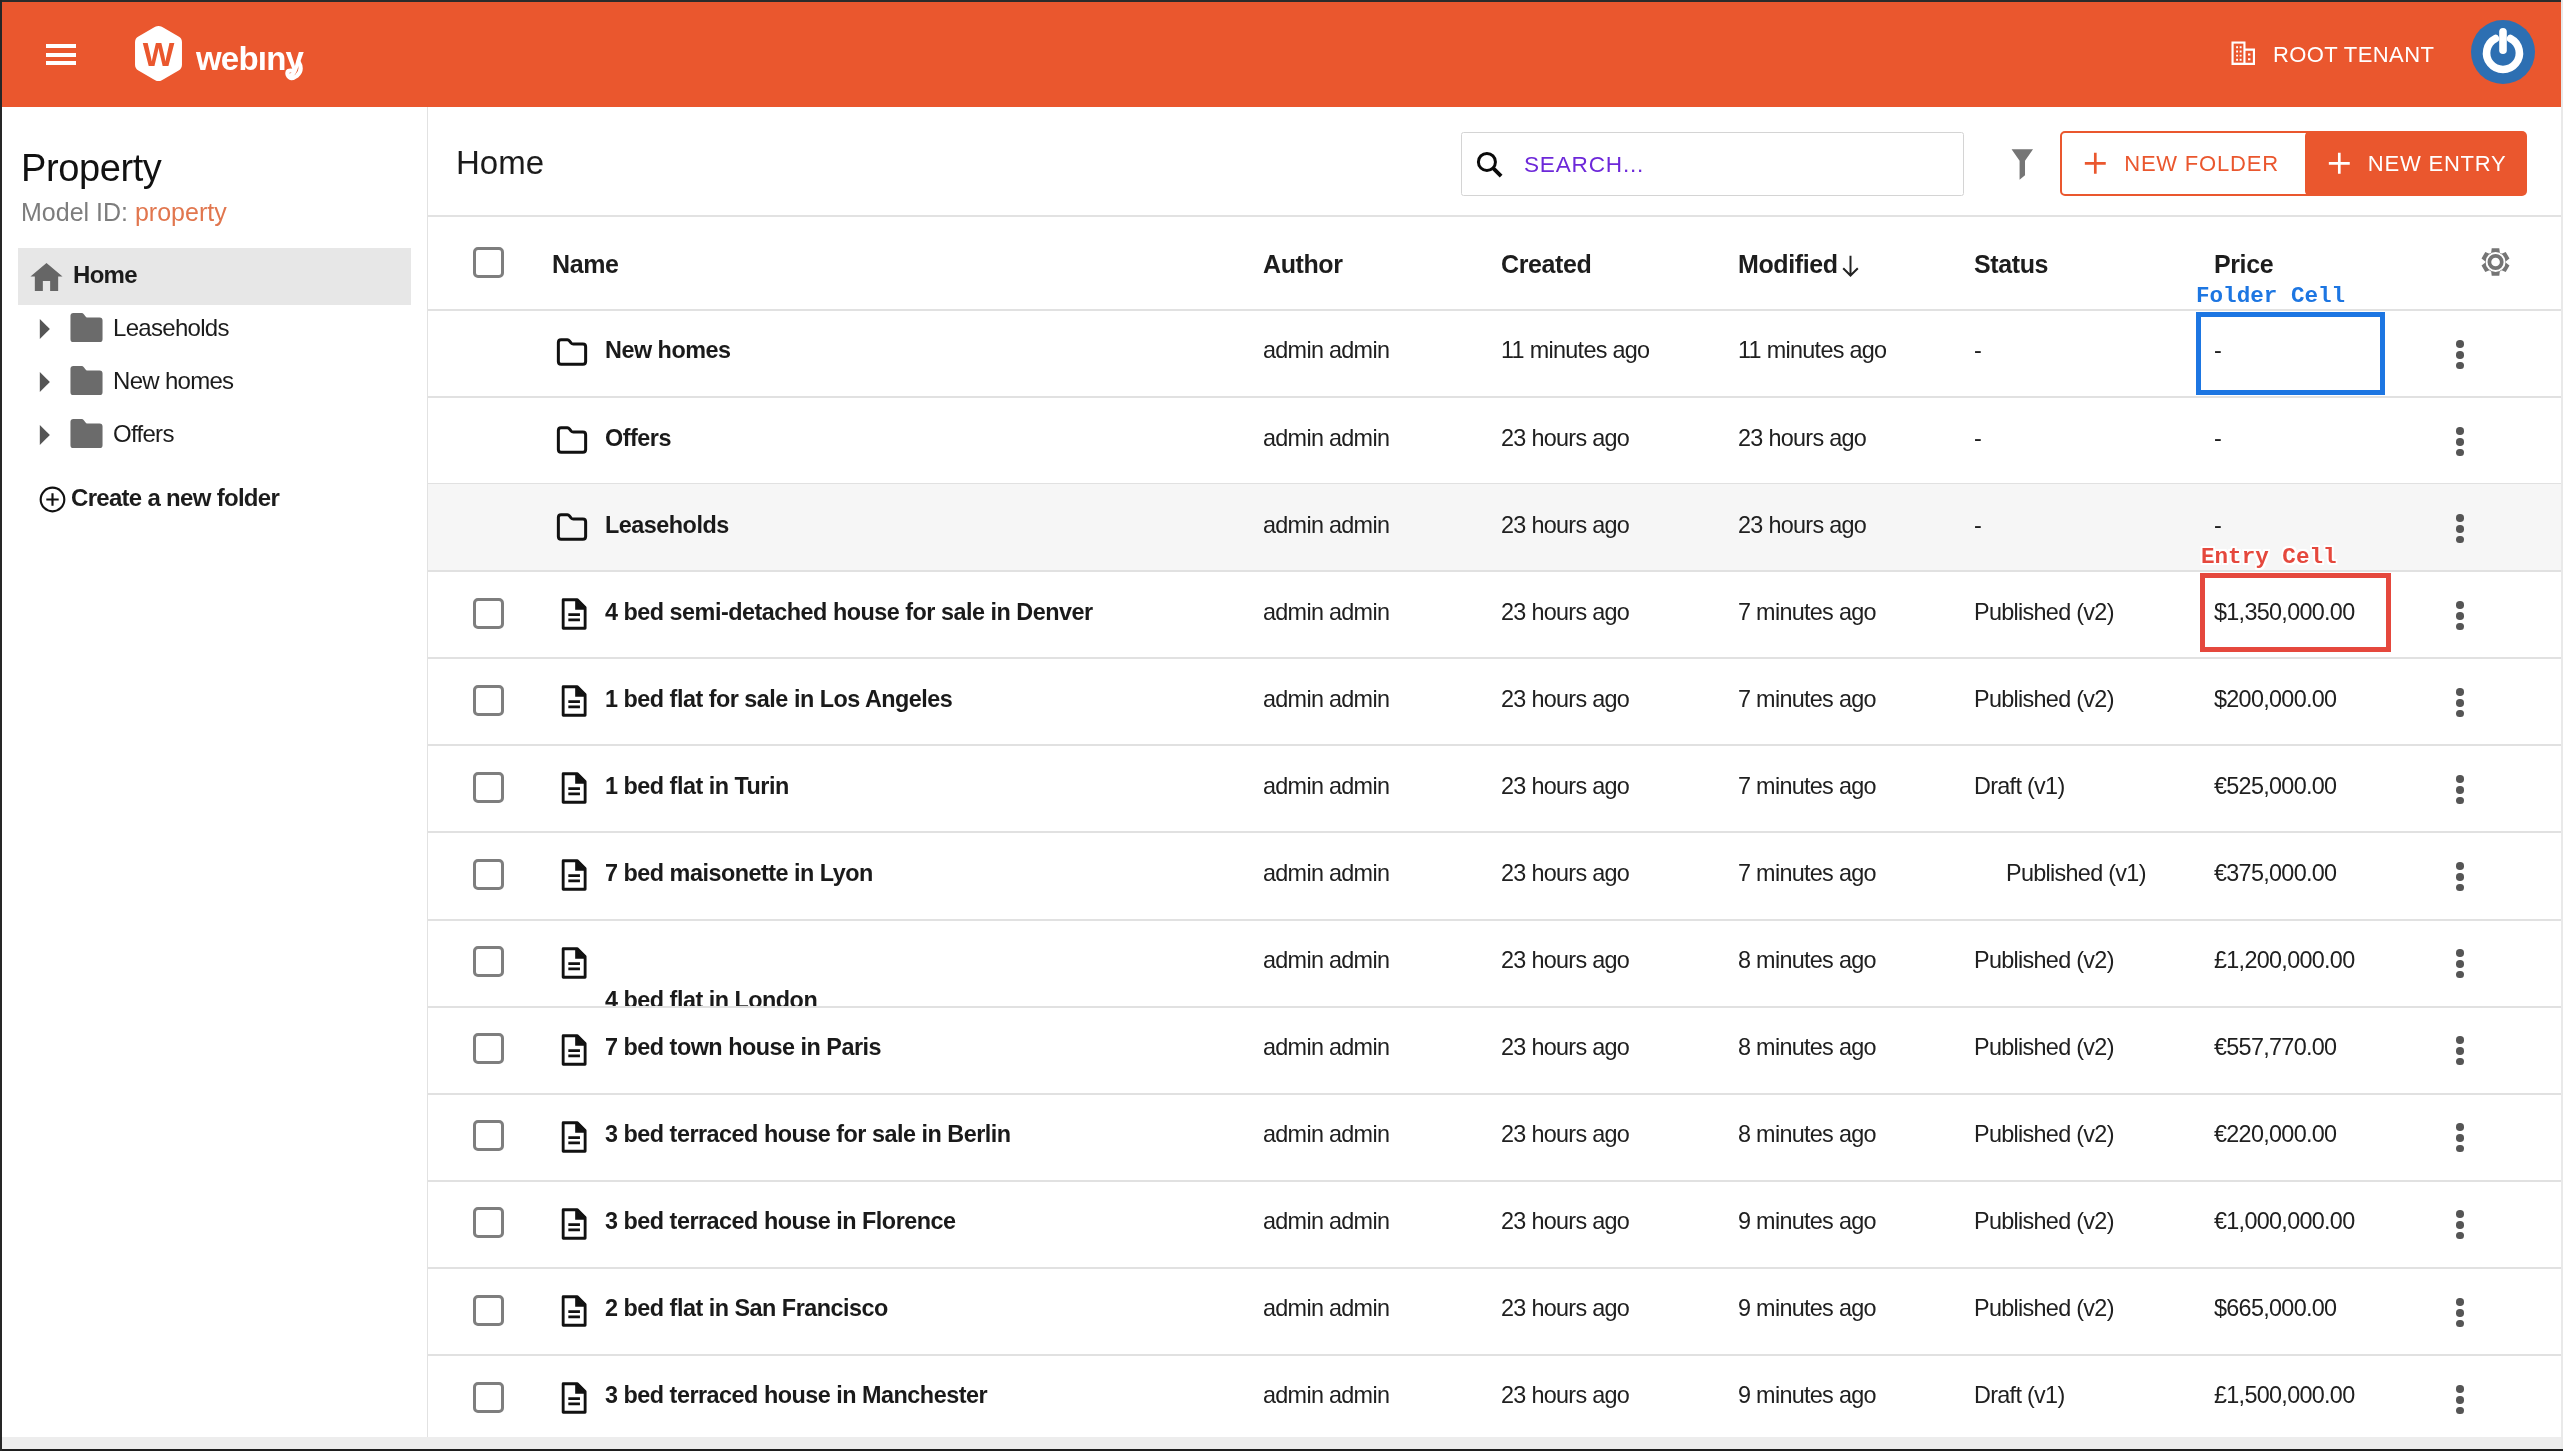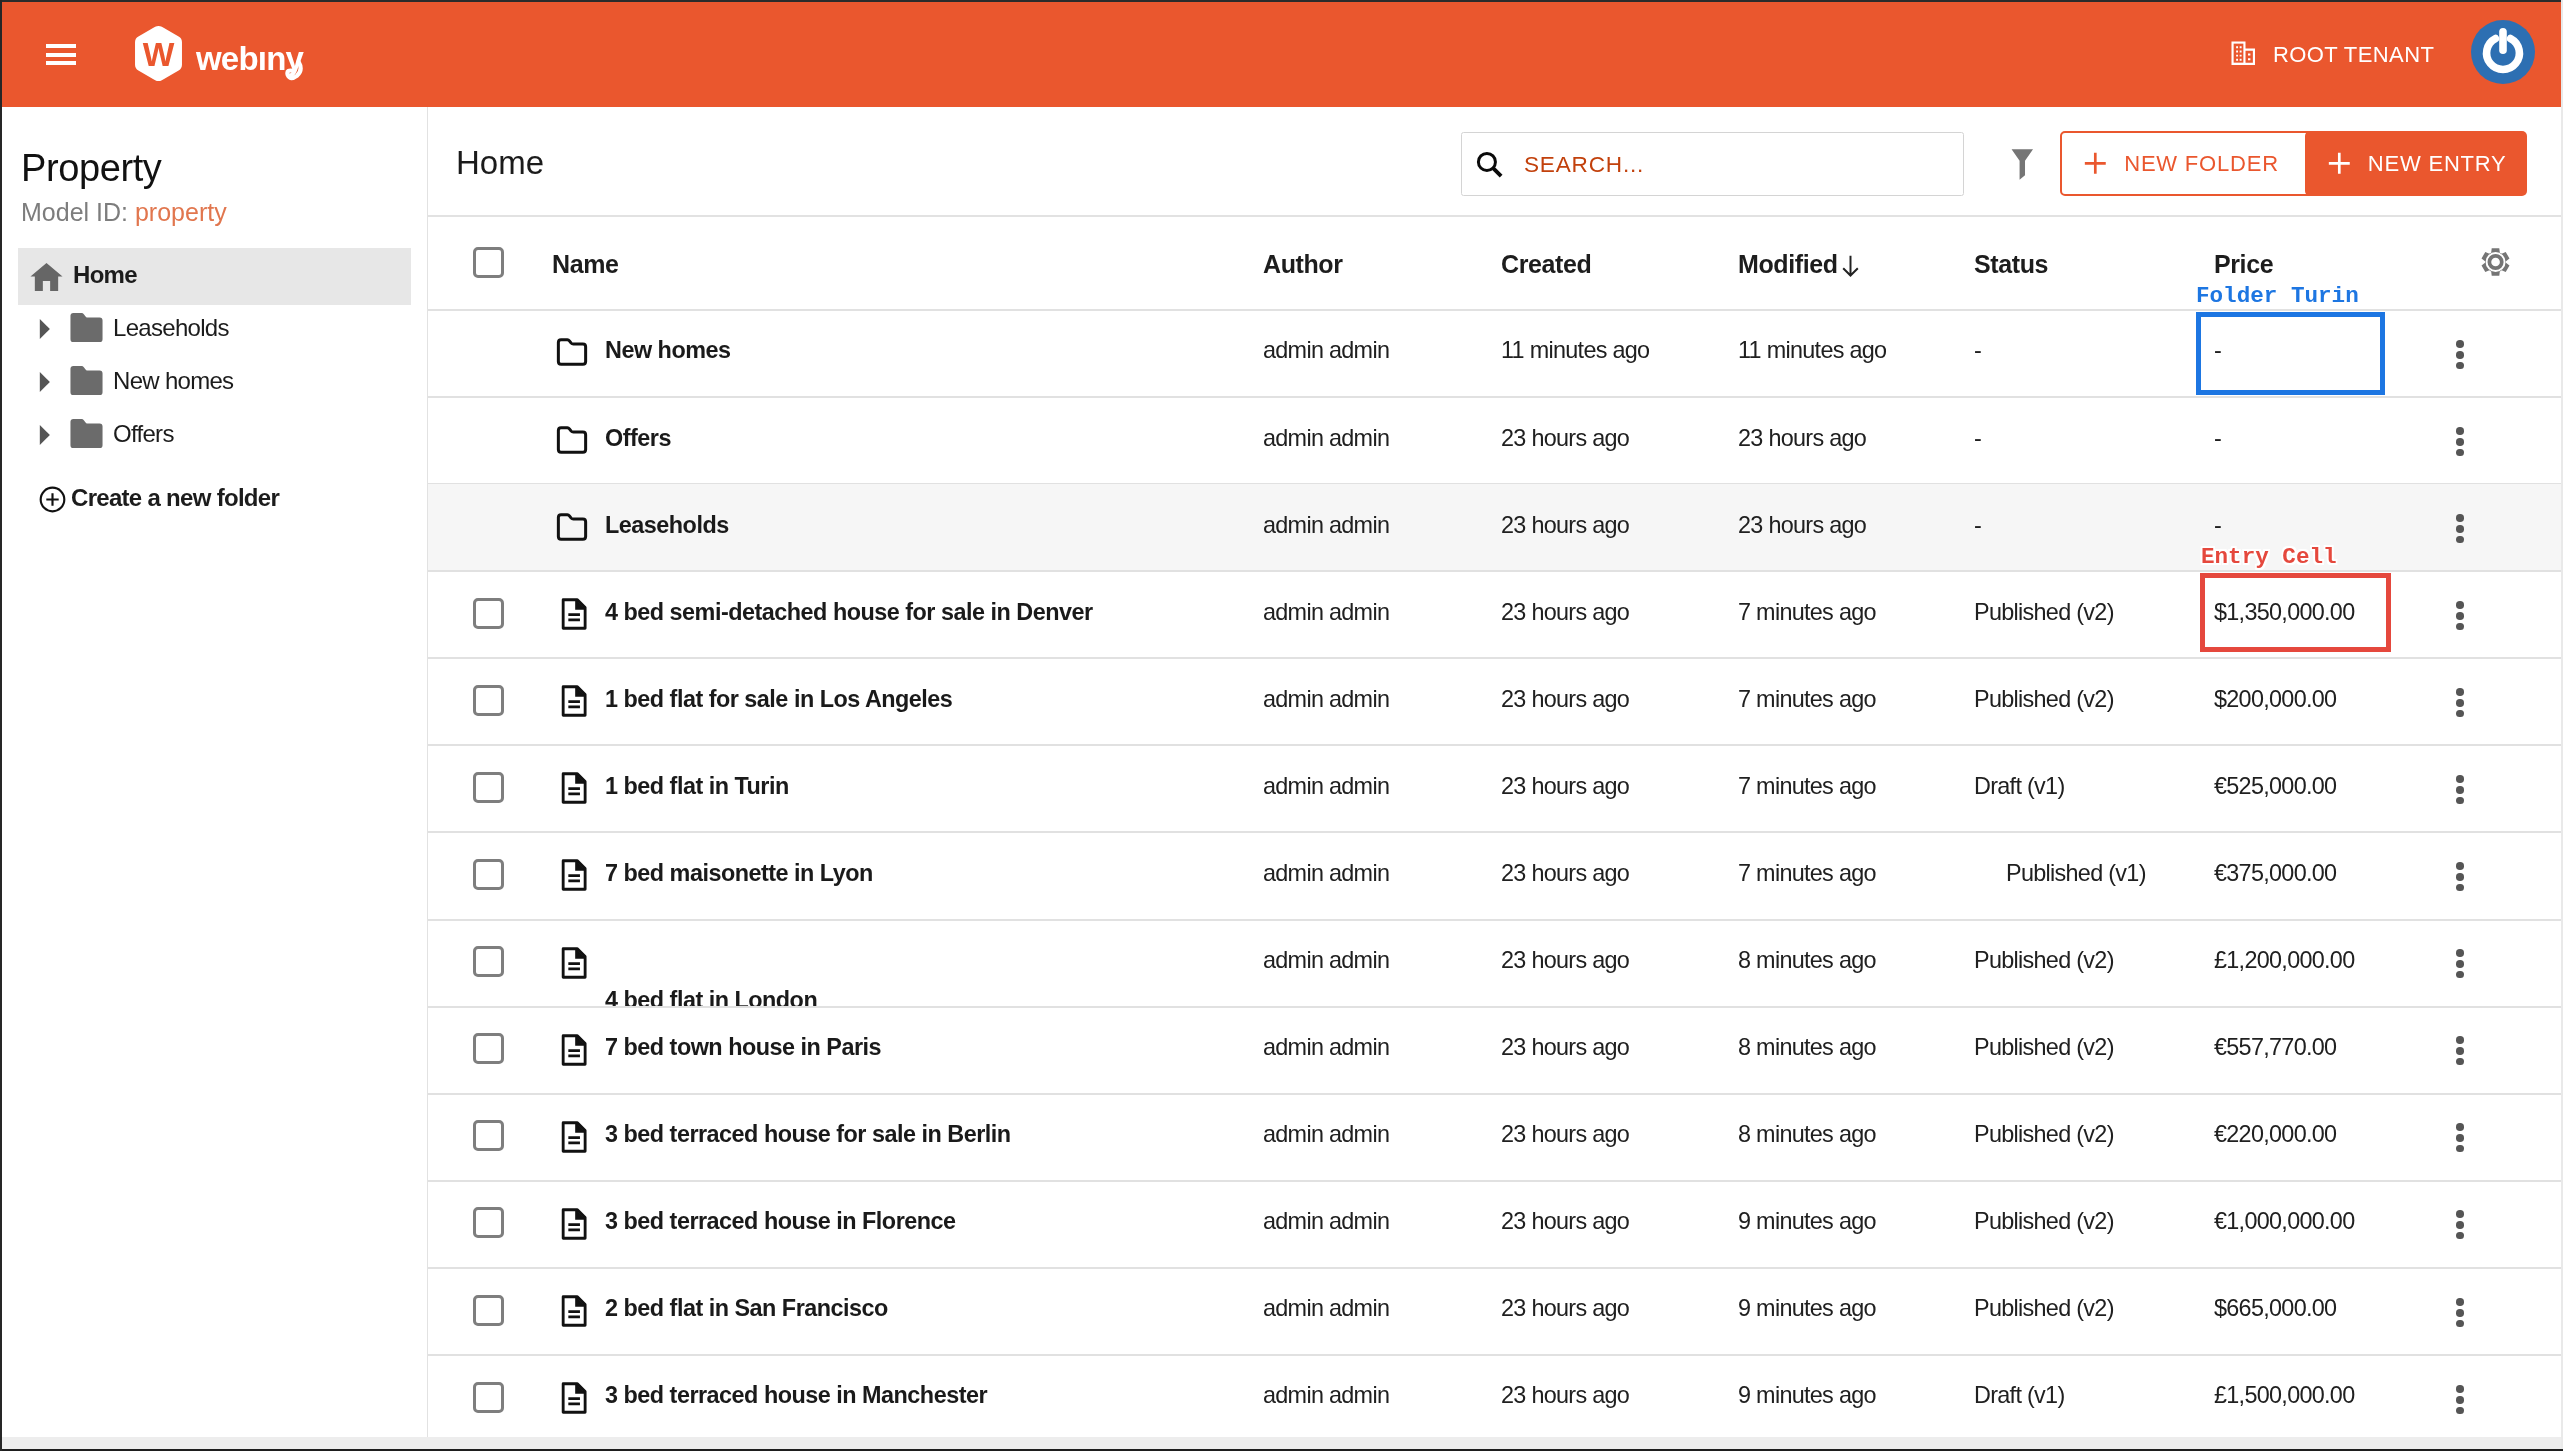--- a/index.html
+++ b/index.html
@@ -16,21 +16,21 @@
   .h-title { font-size:38px; color:#111; letter-spacing:-0.4px; }
   .h-model { font-size:25px; color:#7d7d7d; }
   .h-model b { color:#E1764E; font-weight:normal; }
 
   .homerow { left:17.6px; top:248px; width:393px; height:57px; background:#E7E7E7; }
   .tree-label { font-size:24px; letter-spacing:-0.7px; color:#1c1c1c; }
 
   .main-title { font-size:33px; color:#1b1b1b; font-weight:normal; line-height:1; }
 
   .searchbox { left:1461px; top:132px; width:503px; height:64px; border:1.7px solid #D4D4D4; border-radius:2.5px; background:#fff; }
-  .search-ph { font-size:22.6px; color:#c2410c; letter-spacing:0.8px; }
+  .search-ph { font-size:22.6px; color:#6d28d9; letter-spacing:0.8px; }
 
   .btn { height:65px; top:131px; border-radius:5px; font-size:22px; letter-spacing:0.8px; font-weight:500; white-space:nowrap; }
   .btn-folder { left:2060px; width:275px; border:2.5px solid #EA572E; background:#fff; color:#EA572E; }
   .btn-entry { left:2305px; width:222px; background:#EA572E; color:#fff; }
 
   .toolbar-line { left:428px; top:215px; width:2135px; height:1.7px; background:#E2E2E2; }
 
   .th { font-size:25px; font-weight:bold; color:#1d1d1d; letter-spacing:-0.4px; }
   .td { font-size:23.4px; color:#202020; letter-spacing:-0.7px; line-height:1.15; }
   .td-name { font-weight:bold; font-size:23.4px; color:#1a1a1a; letter-spacing:-0.5px; line-height:1.15; }
@@ -377,21 +377,21 @@
 <div class="abs td" style="left:1501px;top:1382px;">23 hours ago</div>
 <div class="abs td" style="left:1738px;top:1382px;">9 minutes ago</div>
 <div class="abs td" style="left:1974px;top:1382px;">Draft (v1)</div>
 <div class="abs td" style="left:2214px;top:1382px;">£1,500,000.00</div>
 <div class="abs" style="left:2456px;top:1382px;">
     <div class="dot"></div>
     <div class="dot"></div>
     <div class="dot"></div>
   </div>
 
-<div class="abs anno anno-blue" style="left:2196px;top:283px;">Folder Turin</div>
+<div class="abs anno anno-blue" style="left:2196px;top:283px;">Folder Cell</div>
 <div class="abs box-blue" style="left:2196px;top:312px;width:189px;height:83px;"></div>
 <div class="abs anno anno-red" style="left:2201px;top:544px;">Entry Cell</div>
 <div class="abs box-red" style="left:2200px;top:573px;width:191px;height:79px;"></div>
 
 <div class="abs botgray"></div>
 <div class="abs botdark"></div>
 <div class="abs edge-top"></div>
 <div class="abs edge-left"></div>
 <div class="abs edge-right"></div>
 

